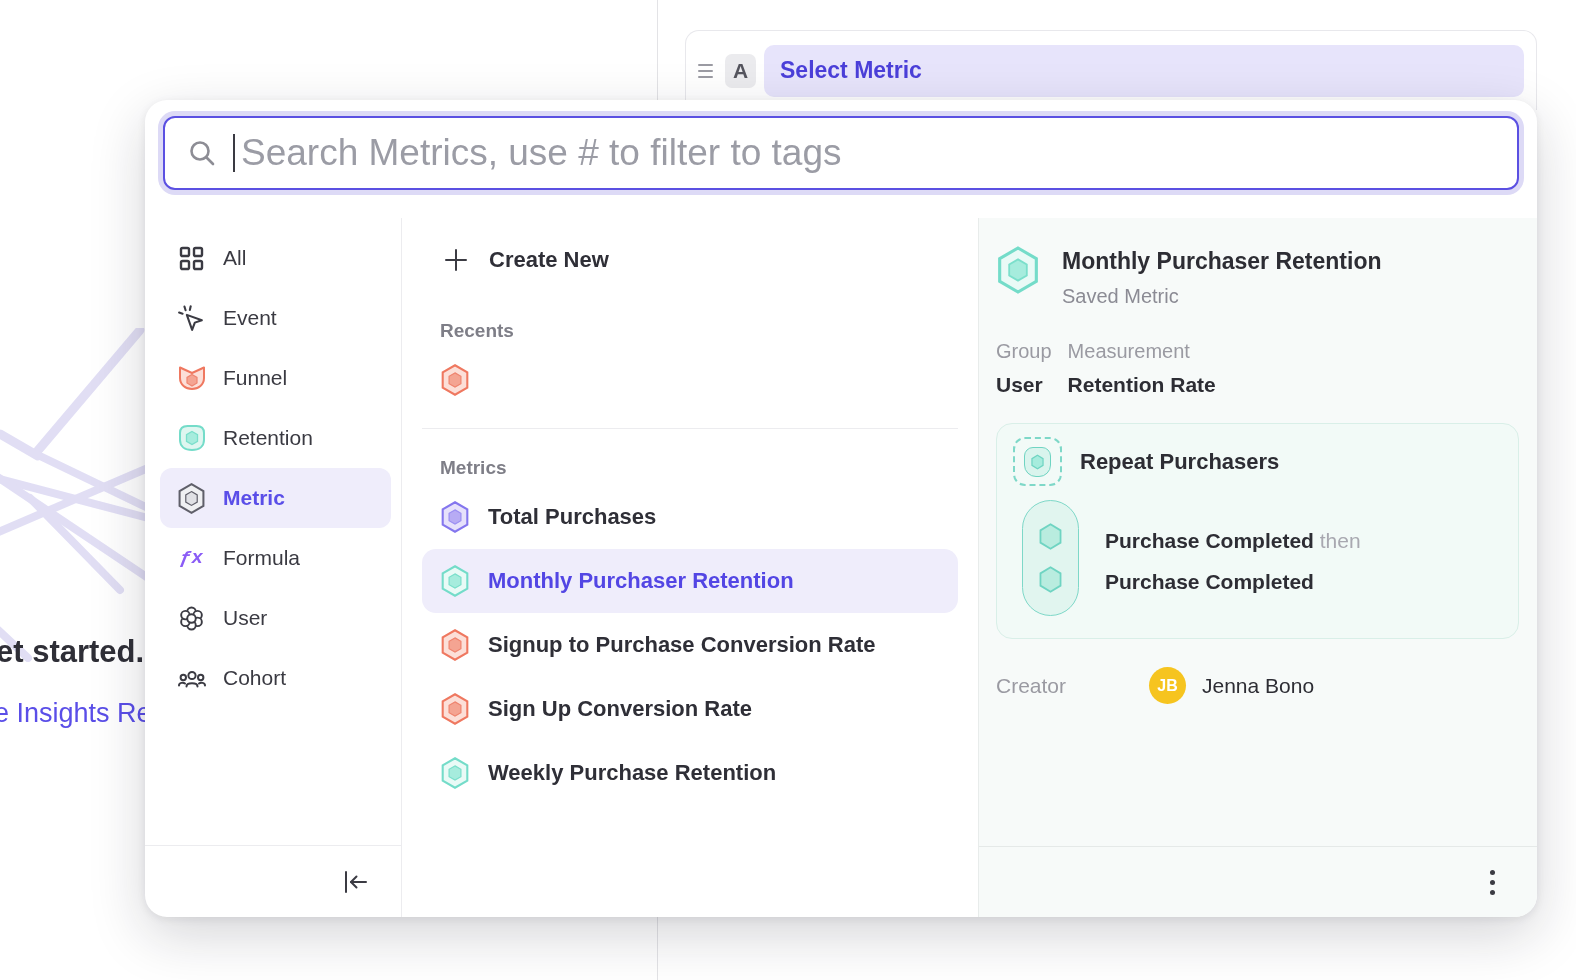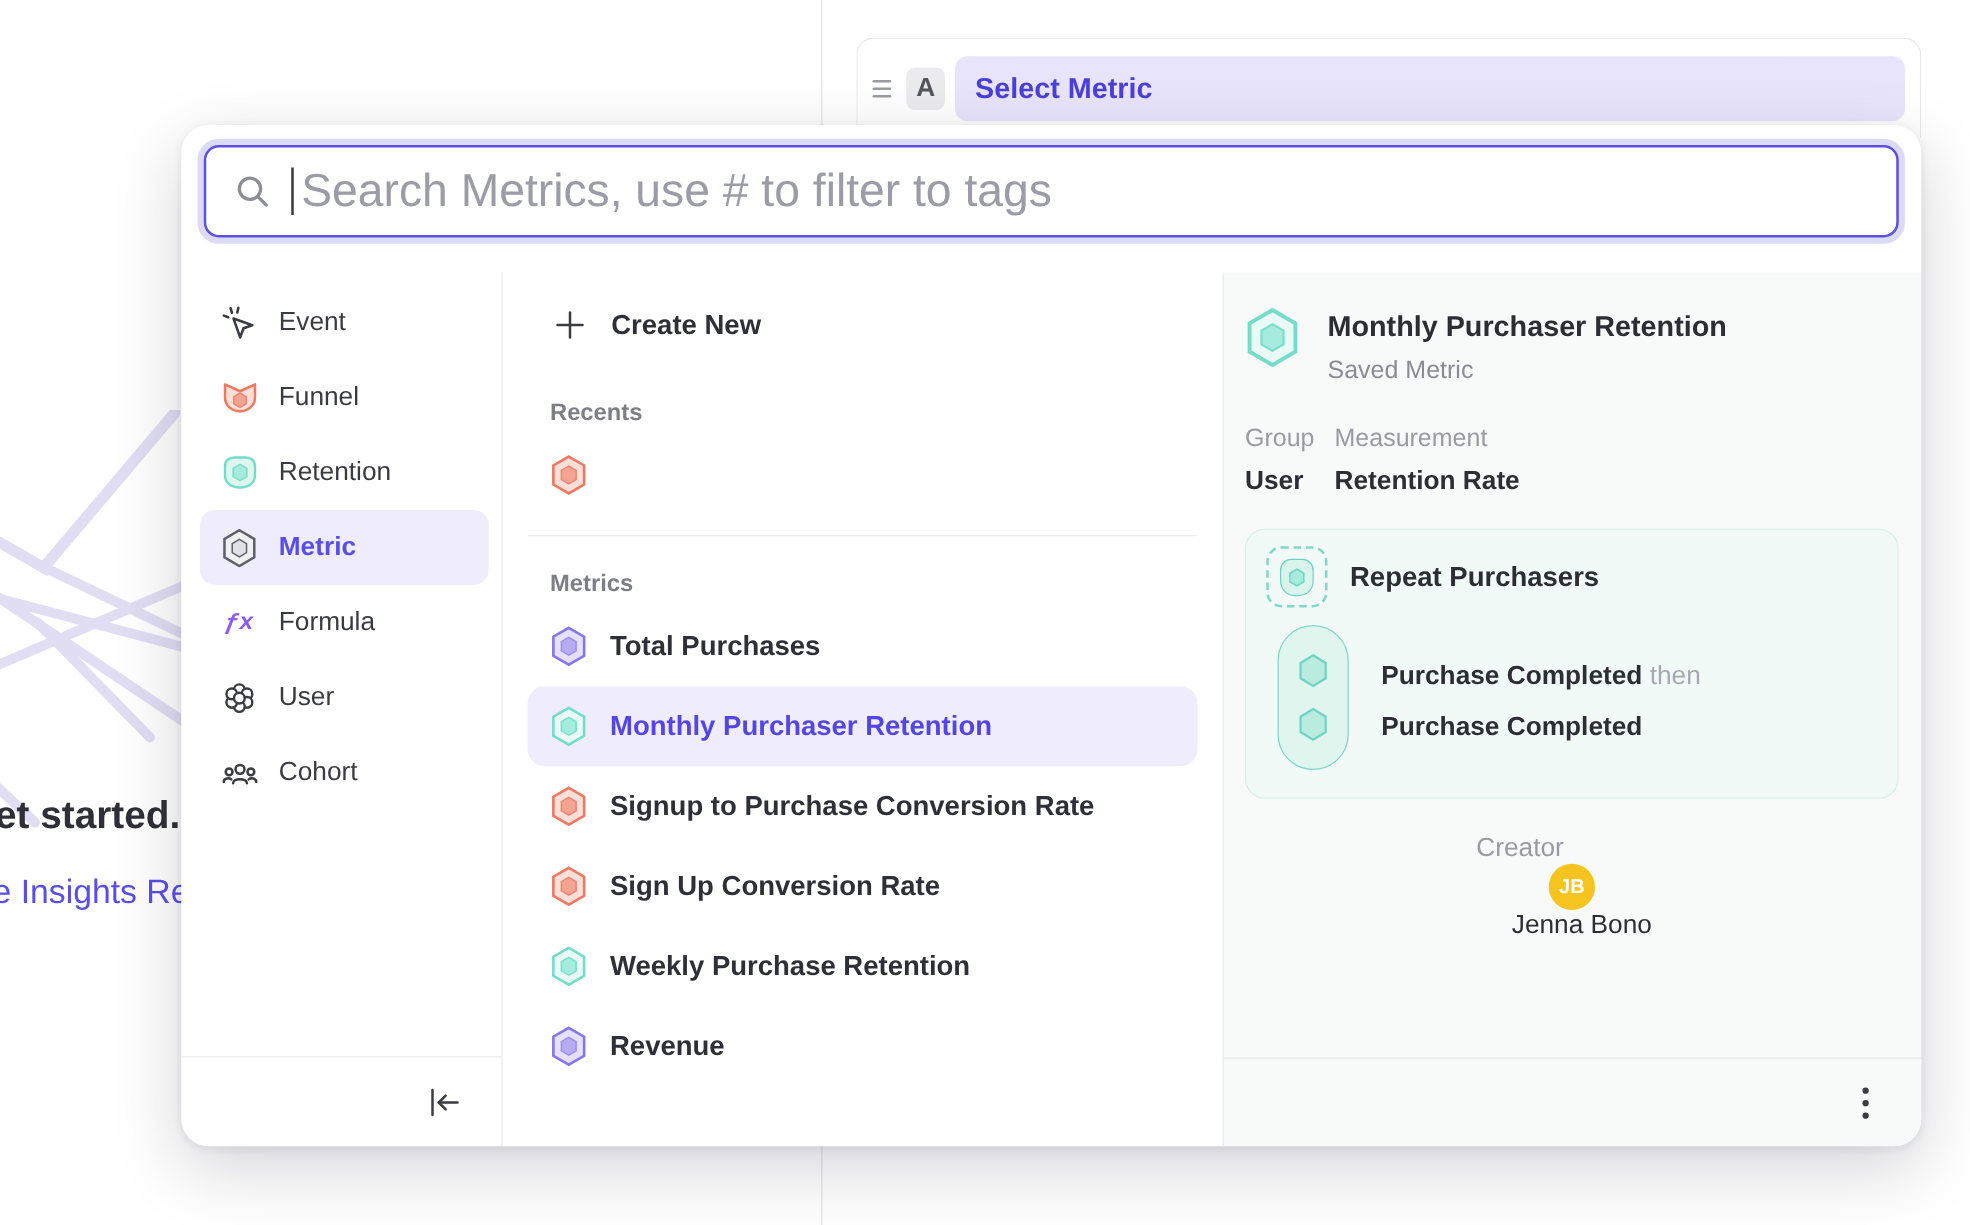--- a/index.html
+++ b/index.html
@@ -130,21 +130,21 @@
   .bd-steps { display:flex; gap:26px; margin-top:14px; padding-left:9px; }
   .capsule {
     width:57px; height:116px; background:#e1f5ef; border:1.8px solid #7ed8c8;
     border-radius:29px; display:flex; flex-direction:column; align-items:center;
     justify-content:center; gap:14px; flex:none;
   }
   .step-lines { padding-top:20px; }
   .step-line { font-size:21px; font-weight:700; color:#2d2d34; line-height:41px; white-space:nowrap; }
   .step-connector { font-weight:400; color:#a8a8b0; }
 
-  .creator-row { display:flex; align-items:center; margin-top:28px;flex-direction:column; }
+  .creator-row { display:flex; align-items:center; margin-top:28px; }
   .creator-label { font-size:21px; color:#9a9aa2; width:153px; }
   .avatar {
     width:37px; height:37px; border-radius:50%; background:#f6c41f;
     display:flex; align-items:center; justify-content:center;
     font-size:16px; font-weight:700; color:#fff; flex:none;
   }
   .creator-name { font-size:21px; font-weight:500; color:#2d2d34; margin-left:16px; }
 
   .detail-footer {
     position:absolute; left:0; right:0; bottom:0; height:71px;
@@ -198,20 +198,33 @@
       <div class="caret"></div>
       <input class="search-input" type="text" placeholder="Search Metrics, use # to filter to tags" style="">
     </div>
   </div>
 
   <div class="modal-body">
 
     <div class="m-sidebar">
       <div class="cat-list">
 
+        <div class="cat-item">
+          <span class="icon-box">
+            <svg width="27" height="27" viewBox="0 0 27 27">
+              <g fill="none" stroke="#3b3b43" stroke-width="2.4">
+                <rect x="3" y="3" width="8" height="8" rx="1.6"></rect>
+                  <rect x="16" y="3" width="8" height="8" rx="1.6"></rect>
+                <rect x="3" y="16" width="8" height="8" rx="1.6"></rect>
+                  <rect x="16" y="16" width="8" height="8" rx="1.6"></rect>
+              </g>
+            </svg>
+          </span>
+          <span>All</span>
+        </div>
 
 
         <div class="cat-item">
           <span class="icon-box">
             <svg width="29" height="29" viewBox="0 0 28 28">
               <path class="stroke-ic" stroke-width="2.2" d="M9.5 10.5L24 15.6l-6.8 2.4-2.6 7z"></path>
               <g class="stroke-ic" stroke-width="2.2">
                 <line x1="7.2" y1="2.5" x2="8.3" y2="6"></line>
                 <line x1="2" y1="8.2" x2="5.4" y2="9.4"></line>
                 <line x1="13.2" y1="2.2" x2="12.4" y2="5.8"></line>
@@ -366,27 +379,20 @@
       </div>
 
       <div class="row-item">
         <svg class="hexicon teal" width="30" height="32" viewBox="0 0 24 26">
           <polygon class="outer" points="12,1 22,6.8 22,19.2 12,25 2,19.2 2,6.8"></polygon>
             <polygon class="inner" points="12,7.2 16.8,10 16.8,16 12,18.8 7.2,16 7.2,10"></polygon>
         </svg>
         <span class="label">Weekly Purchase Retention</span>
       </div>
 
-      <div class="row-item">
-        <svg class="hexicon purple" width="30" height="32" viewBox="0 0 24 26">
-          <polygon class="outer" points="12,1 22,6.8 22,19.2 12,25 2,19.2 2,6.8"></polygon>
-            <polygon class="inner" points="12,7.2 16.8,10 16.8,16 12,18.8 7.2,16 7.2,10"></polygon>
-        </svg>
-        <span class="label">Revenue</span>
-      </div>
 
     </div>
 
     <div class="m-detail">
 
       <div class="detail-header">
         <svg class="hexicon teal" width="44" height="48" viewBox="0 0 24 26">
           <polygon class="outer" points="12,1 22,6.8 22,19.2 12,25 2,19.2 2,6.8"></polygon>
           <polygon class="inner" points="12,7.2 16.8,10 16.8,16 12,18.8 7.2,16 7.2,10"></polygon>
         </svg>

